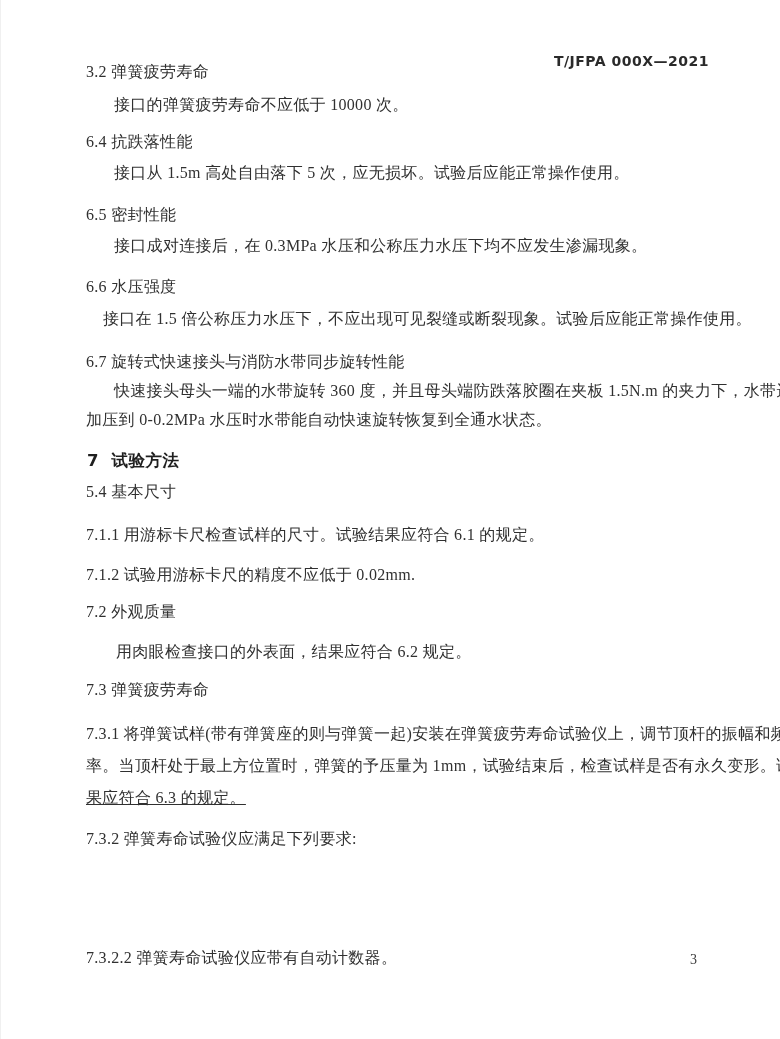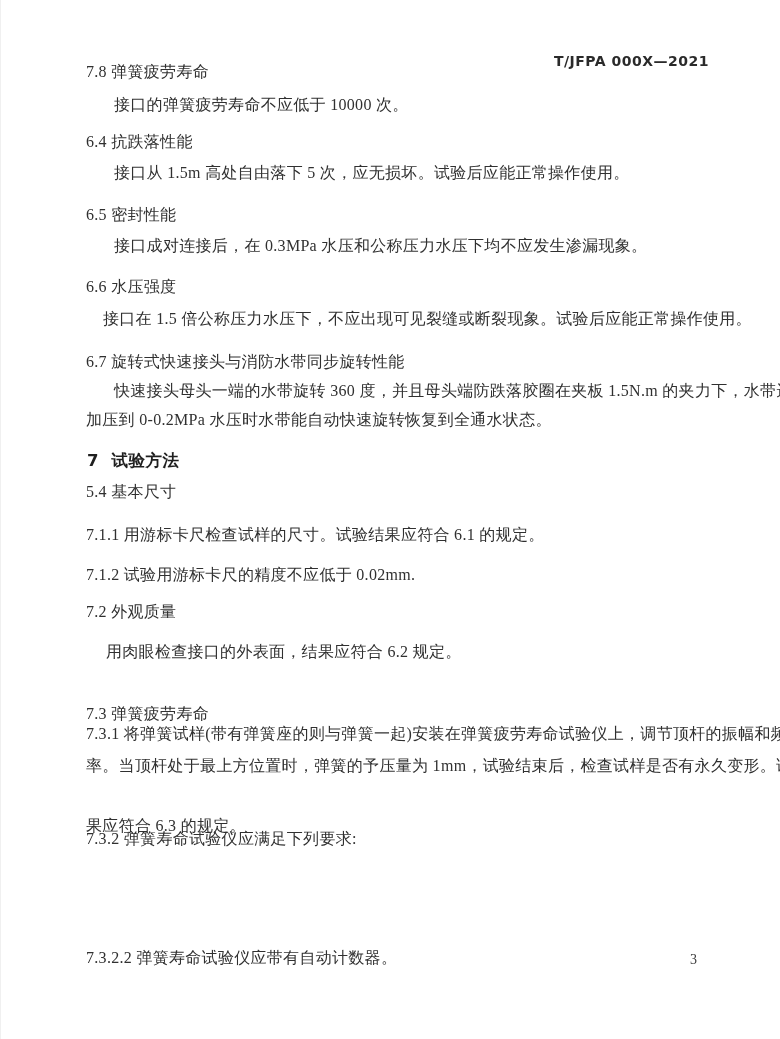--- a/index.html
+++ b/index.html
@@ -55,21 +55,21 @@
     font-family: "Liberation Serif", "DejaVu Serif", serif;
   }
 </style>
 </head>
 <body>
 
 <div class="page">
 
   <div class="std-code">T/JFPA 000X—2021</div>
 
-  <div class="line" style="top:62px;  left:85px;">7.8 弹簧疲劳寿命</div>
+  <div class="line" style="top:62px;  left:85px;">3.2 弹簧疲劳寿命</div>
   <div class="line" style="top:95px;  left:113px;">接口的弹簧疲劳寿命不应低于 10000 次。</div>
 
   <div class="line" style="top:132px; left:85px;">6.4 抗跌落性能</div>
   <div class="line" style="top:163px; left:113px;">接口从 1.5m 高处自由落下 5 次，应无损坏。试验后应能正常操作使用。</div>
 
   <div class="line" style="top:205px; left:85px;">6.5 密封性能</div>
   <div class="line" style="top:236px; left:113px;">接口成对连接后，在 0.3MPa 水压和公称压力水压下均不应发生渗漏现象。</div>
 
   <div class="line" style="top:277px; left:85px;">6.6 水压强度</div>
   <div class="line" style="top:309px; left:102px;">接口在 1.5 倍公称压力水压下，不应出现可见裂缝或断裂现象。试验后应能正常操作使用。</div>
@@ -78,24 +78,24 @@
   <div class="line" style="top:381px; left:113px;">快速接头母头一端的水带旋转 360 度，并且母头端防跌落胶圈在夹板 1.5N.m 的夹力下，水带进水</div>
   <div class="line" style="top:410px; left:85px;">加压到 0-0.2MPa 水压时水带能自动快速旋转恢复到全通水状态。</div>
 
   <div class="line chapter" style="top:451px; left:86px;">7  试验方法</div>
 
   <div class="line" style="top:482px; left:85px;">5.4 基本尺寸</div>
   <div class="line" style="top:525px; left:85px;">7.1.1 用游标卡尺检查试样的尺寸。试验结果应符合 6.1 的规定。</div>
   <div class="line" style="top:565px; left:85px;">7.1.2 试验用游标卡尺的精度不应低于 0.02mm.</div>
 
   <div class="line" style="top:602px; left:85px;">7.2 外观质量</div>
-  <div class="line" style="top:642px; left:105px;">用肉眼检查接口的外表面，结果应符合 6.2 规定。</div>
+  <div class="line" style="top:642px; left:115px;">用肉眼检查接口的外表面，结果应符合 6.2 规定。</div>
 
-  <div class="line" style="top:680px; left:85px;margin-top:24px;">7.3 弹簧疲劳寿命</div>
+  <div class="line" style="top:680px; left:85px;">7.3 弹簧疲劳寿命</div>
   <div class="line" style="top:724px; left:85px;">7.3.1 将弹簧试样(带有弹簧座的则与弹簧一起)安装在弹簧疲劳寿命试验仪上，调节顶杆的振幅和频</div>
   <div class="line" style="top:756px; left:85px;">率。当顶杆处于最上方位置时，弹簧的予压量为 1mm，试验结束后，检查试样是否有永久变形。试验结</div>
-  <div class="line" style="top:816px; left:85px;">果应符合 6.3 的规定。</div>
+  <div class="line" style="top:788px; left:85px;text-decoration:underline;">果应符合 6.3 的规定。</div>
   <div class="line" style="top:829px; left:85px;">7.3.2 弹簧寿命试验仪应满足下列要求:</div>
   <div class="line" style="top:948px; left:85px;">7.3.2.2 弹簧寿命试验仪应带有自动计数器。</div>
 
   <div class="page-num">3</div>
 
 </div>
 
 </body></html>

